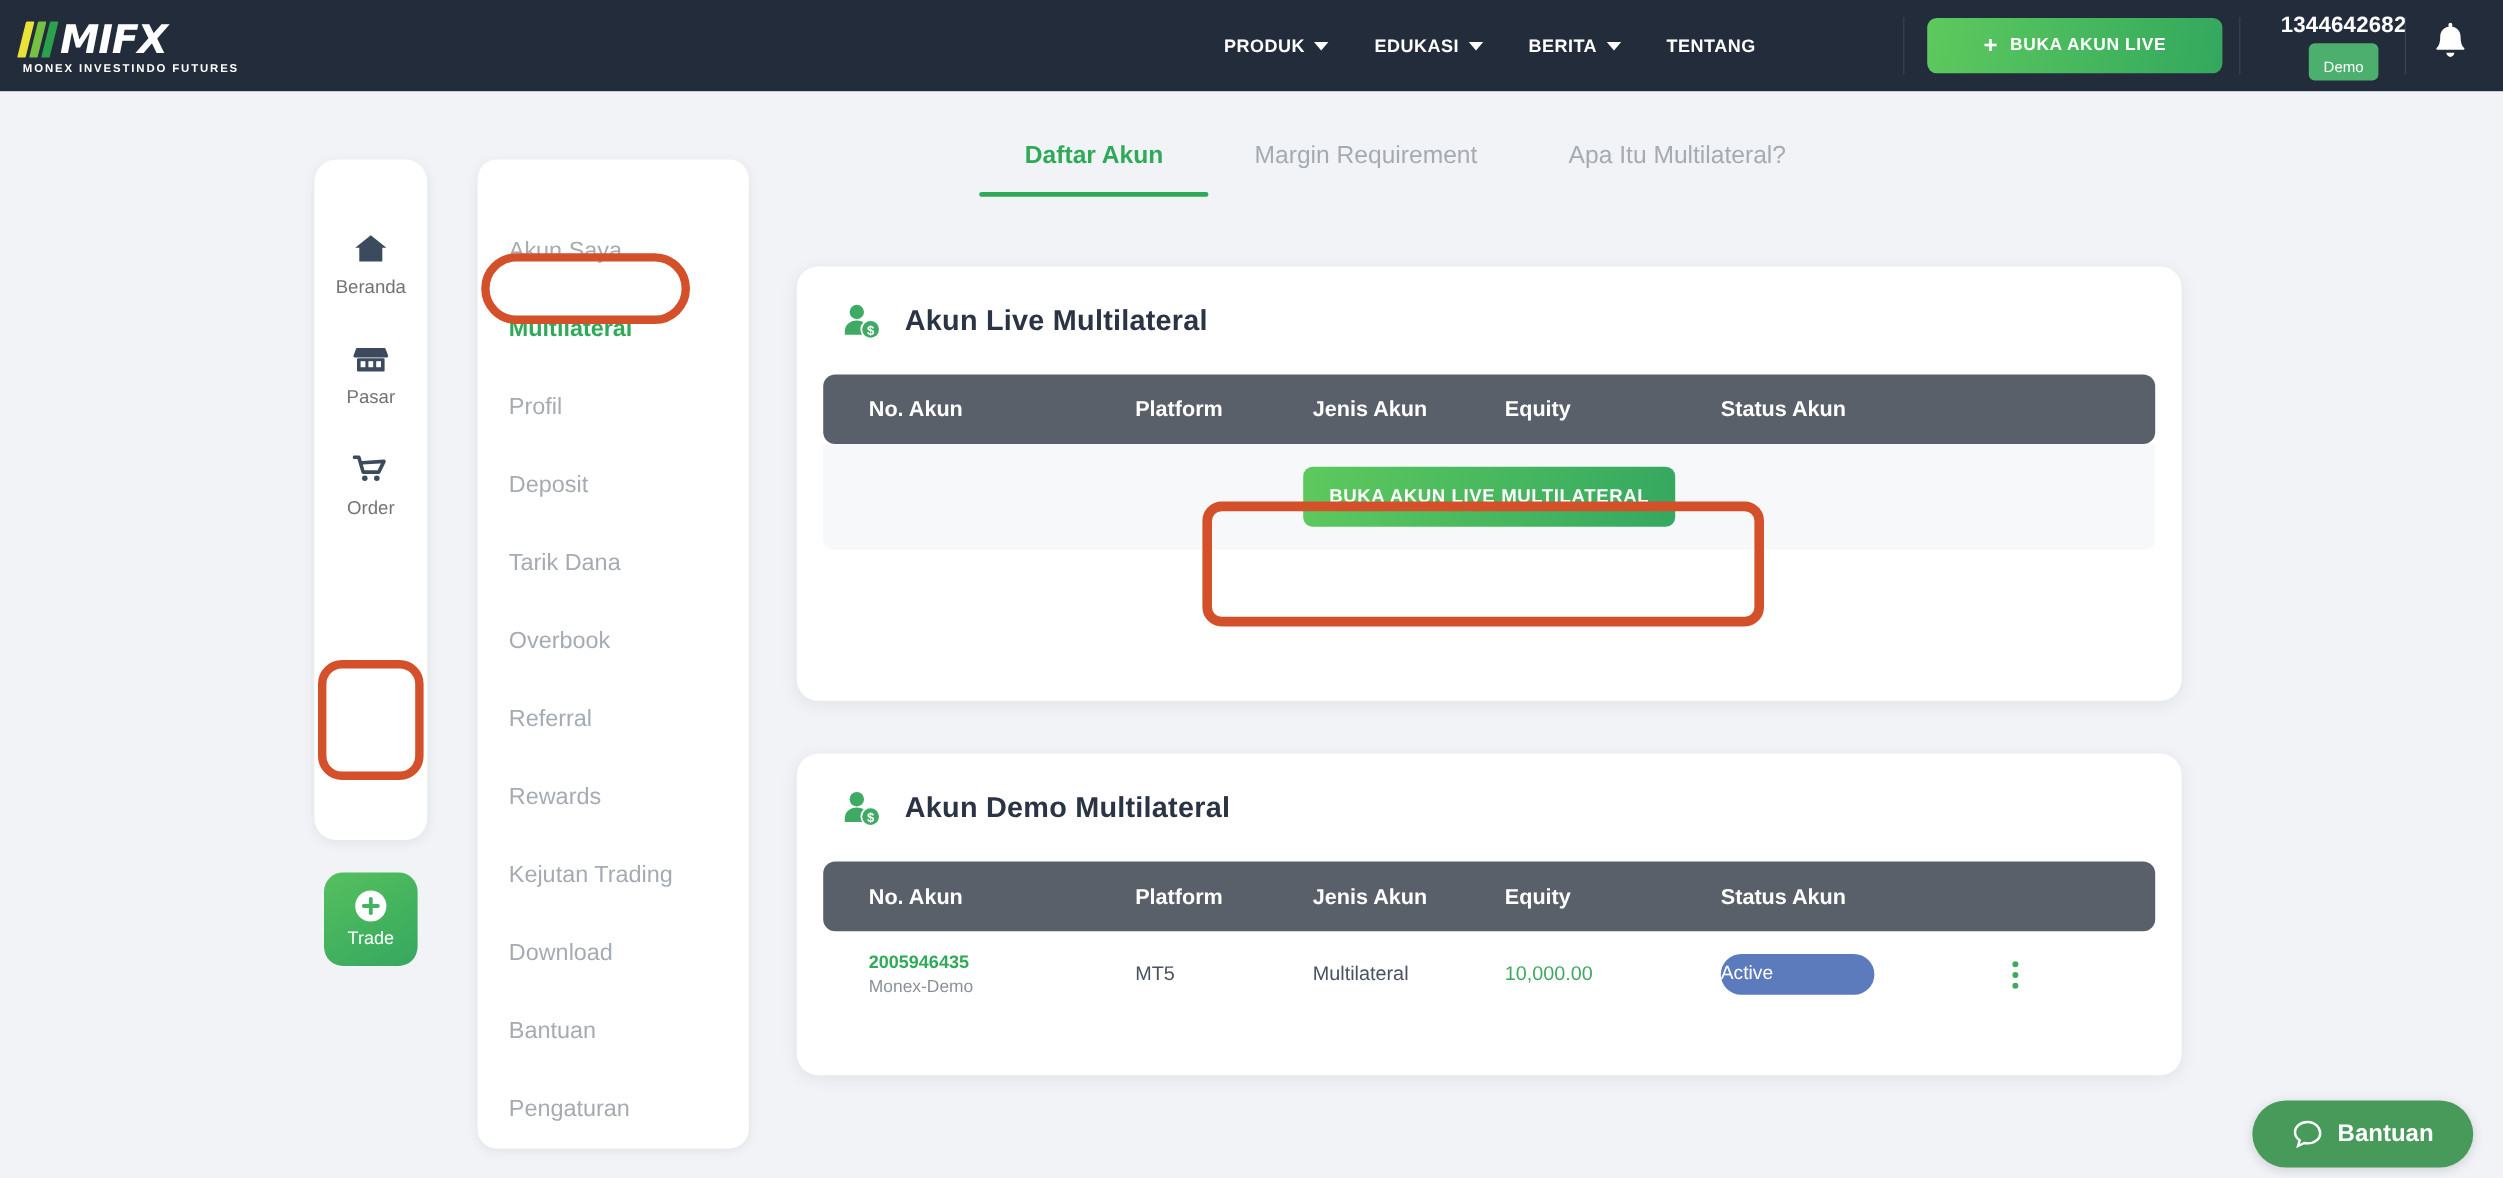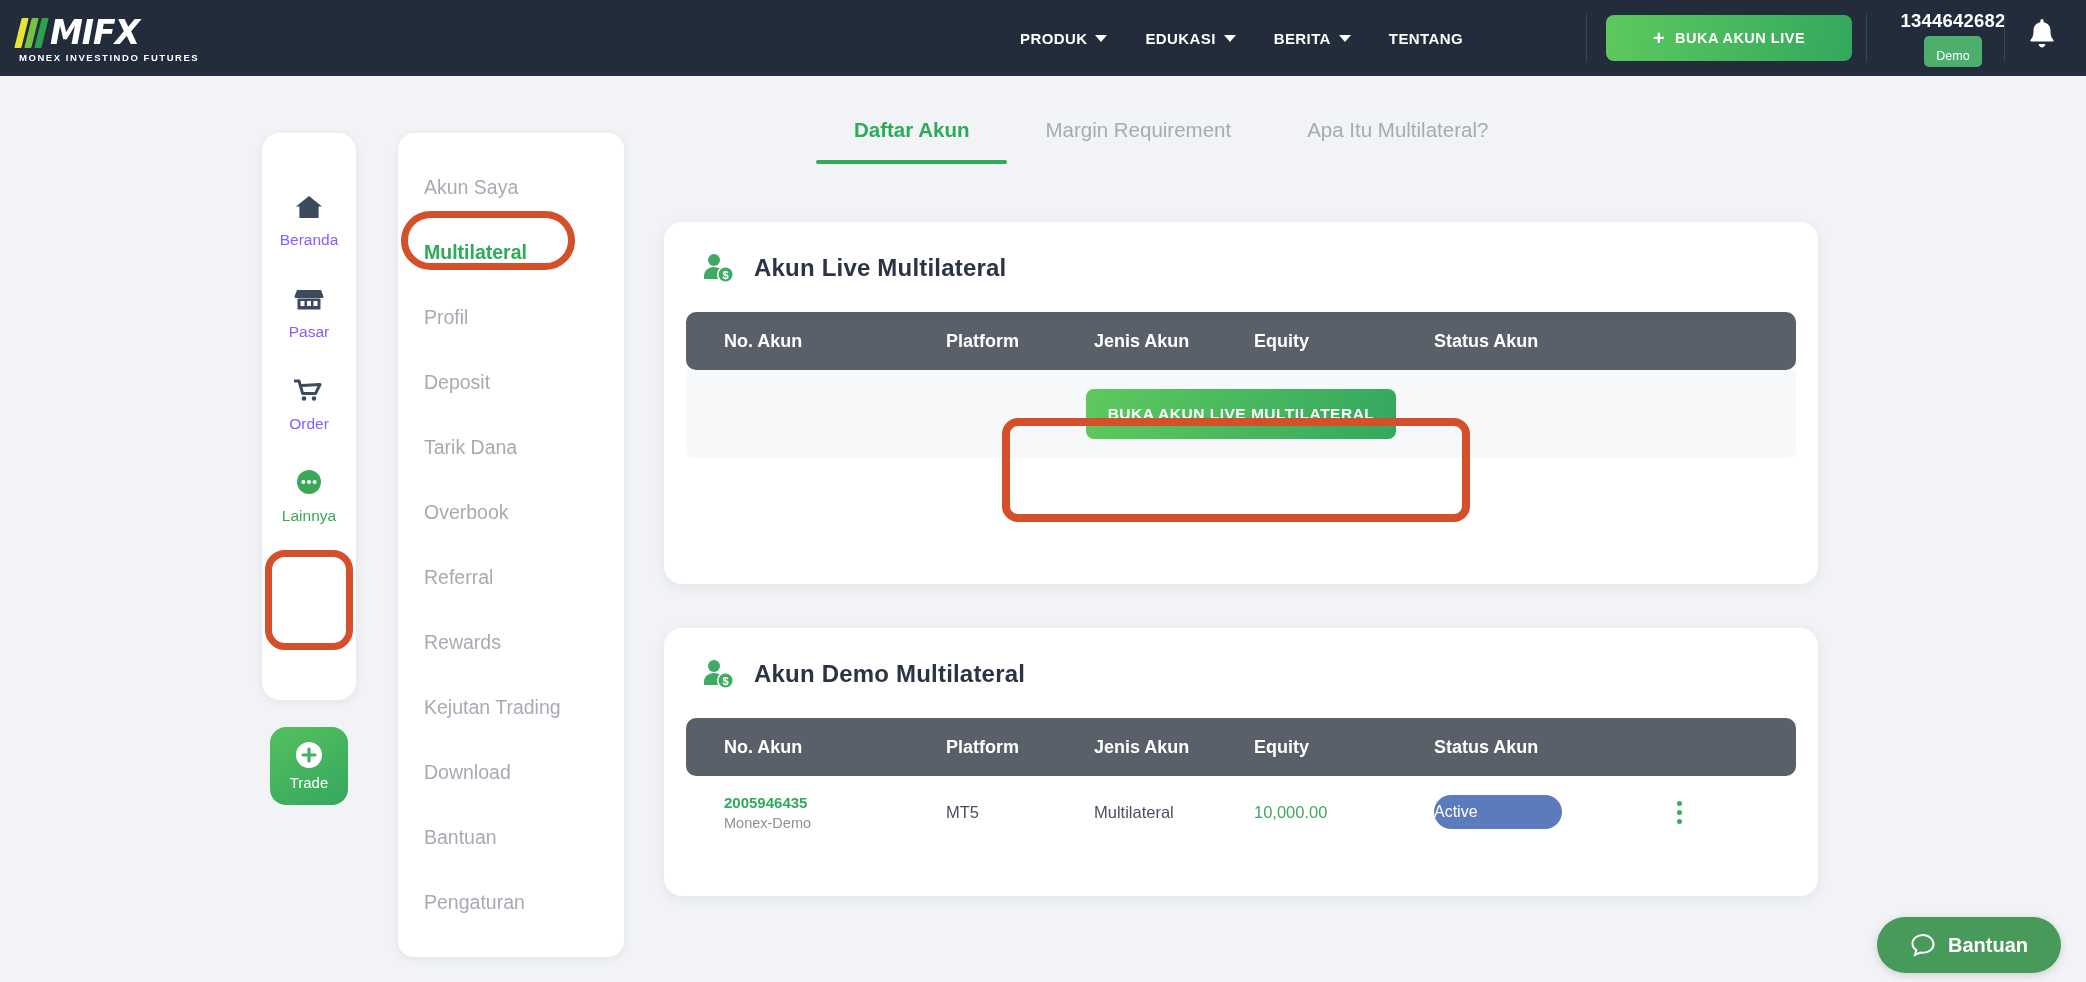--- a/index.html
+++ b/index.html
@@ -158,21 +158,21 @@
   .rail-item {
     width: 94px;
     height: 92px;
     display: flex;
     flex-direction: column;
     align-items: center;
     justify-content: center;
     gap: 10px;
     cursor: pointer;
   }
-  .rail-label { font-size: 15.5px; color: #8b5cf6; }
+  .rail-label { font-size: 15.5px; color: #737373; }
   .rail-item.active .rail-label { color: #3aa856; }
 
   .rail-highlight {
     position: absolute;
     left: 265px;
     top: 550px;
     width: 88px;
     height: 100px;
     border: 7px solid #d4502a;
     border-radius: 20px;
@@ -199,21 +199,21 @@
   
   .menu-panel {
     position: absolute;
     left: 398px;
     top: 133px;
     width: 226px;
     height: 824px;
     background: #ffffff;
     border-radius: 16px;
     box-shadow: 0 2px 10px rgba(30,40,60,.07);
-    padding-top: 22px;
+    padding-top: 44px;
   }
   .menu-item {
     height: 65px;
     display: flex;
     align-items: center;
     padding-left: 26px;
     font-size: 19.5px;
     color: #a6abb3;
     cursor: pointer;
     white-space: nowrap;
@@ -471,29 +471,20 @@
     </svg>
     <span class="rail-label">Pasar</span>
   </div>
   <div class="rail-item">
     <svg width="30" height="28" viewBox="0 0 30 28">
       <path d="M1 4h4l3.6 12.4h13L26 7.5 8 8.6" fill="none" stroke="#3c4a5e" stroke-width="3" stroke-linecap="round" stroke-linejoin="round"></path>
       <circle cx="10" cy="21.5" r="2.3" fill="#3c4a5e"></circle>
       <circle cx="20" cy="21.5" r="2.3" fill="#3c4a5e"></circle>
     </svg>
     <span class="rail-label">Order</span>
-  </div>
-  <div class="rail-item active">
-    <svg width="30" height="28" viewBox="0 0 30 28">
-      <circle cx="15" cy="13" r="12" fill="#3aa856"></circle>
-      <circle cx="9.4" cy="13" r="2" fill="#ffffff"></circle>
-      <circle cx="15" cy="13" r="2" fill="#ffffff"></circle>
-      <circle cx="20.6" cy="13" r="2" fill="#ffffff"></circle>
-    </svg>
-    <span class="rail-label">Lainnya</span>
   </div>
 </div>
 <div class="rail-highlight"></div>
 
 <div class="trade-btn">
   <svg width="28" height="28" viewBox="0 0 28 28">
     <circle cx="14" cy="14" r="13" fill="#ffffff"></circle>
     <rect x="12.4" y="6.5" width="3.2" height="15" rx="1.5" fill="#43b264"></rect>
     <rect x="6.5" y="12.4" width="15" height="3.2" rx="1.5" fill="#43b264"></rect>
   </svg>

